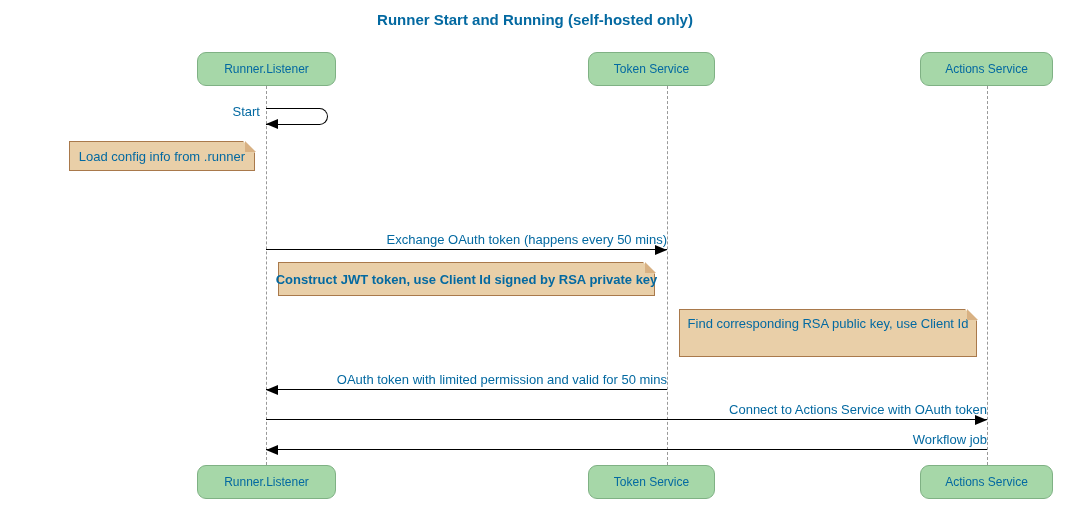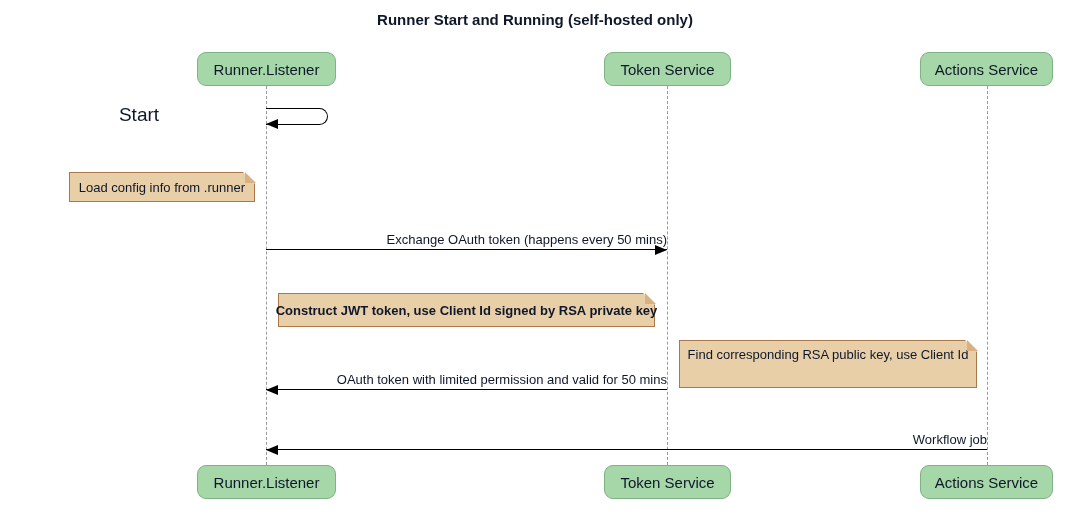--- a/index.html
+++ b/index.html
@@ -3,66 +3,66 @@
 <meta charset="utf-8">
 <style>
   * { box-sizing: border-box; margin: 0; padding: 0; }
   body { background: #ffffff; }
   .canvas {
     position: relative;
     width: 1070px;
     height: 523px;
     background: #ffffff;
     font-family: "Liberation Sans", sans-serif;
-    color: #0f172a;
+    color: #0369a1;
     overflow: hidden;
     border-radius: 23px;
   }
   .title {
     position: absolute;
     top: 11px; left: 0;
     width: 100%;
     text-align: center;
     font-size: 15px;
     font-weight: bold;
   }
   .participant {
     position: absolute;
     height: 34px;
     background: var(--participant-fill, #A6D7A8);
     border: 1.5px solid var(--participant-border, #7FB184);
     border-radius: 9px;
     display: flex;
     align-items: center;
     justify-content: center;
-    font-size: 15px;
+    font-size: 12px;
     white-space: nowrap;
   }
   .p-top { top: 52px; }
   .p-bottom { top: 465px; }
   .p-runner  { left: 197px; width: 139px; }
-  .p-token   { left: 604px; width: 127px; }
+  .p-token   { left: 588px; width: 127px; }
   .p-actions { left: 920px; width: 133px; }
   .lifeline {
     position: absolute;
     top: 86px;
     height: 379px;
     width: 0;
     border-left: 1px dashed var(--lifeline, #999999);
   }
   .ll-runner  { left: 266px; }
   .ll-token   { left: 667px; }
   .ll-actions { left: 987px; }
 
   .self-label {
     position: absolute;
-    left: 9px; top: 104px;
+    left: 0; top: 104px;
     width: 260px;
-    text-align: center;
-    font-size: 19px;
+    text-align: right;
+    font-size: 13px;
     white-space: nowrap;
   }
   .self-loop {
     position: absolute;
     left: 266px; top: 108px;
     width: 62px; height: 17px;
     border: 1px solid var(--arrow, #000);
     border-left: none;
     border-radius: 0 9px 9px 0;
   }
@@ -102,21 +102,20 @@
   .note {
     position: absolute;
     background: var(--note-fill, #E9CFA8);
     border: 1.5px solid var(--note-border, #A9794B);
     font-size: 13px;
     display: flex;
     align-items: center;
     justify-content: center;
     padding: 4px 9px;
     white-space: nowrap;
-    margin-top: 31px;
   }
   .note::before {
     content: "";
     position: absolute;
     top: -1.5px; right: -1.5px;
     width: 0; height: 0;
     border-top: 13px solid #ffffff;
     border-left: 13px solid transparent;
   }
   .note::after {
@@ -182,20 +181,26 @@
     <span>Find corresponding RSA public key, use Client Id</span>
   </div>
 
   <div class="msg msg-oauth">
     <div class="lbl">OAuth token with limited permission and valid for 50 mins</div>
     <div class="line">
       <div class="head-left"></div>
     </div>
   </div>
 
+  <div class="msg msg-connect">
+    <div class="lbl">Connect to Actions Service with OAuth token</div>
+    <div class="line">
+      <div class="head-right"></div>
+    </div>
+  </div>
 
   <div class="msg msg-workflow">
     <div class="lbl">Workflow job</div>
     <div class="line">
       <div class="head-left"></div>
     </div>
   </div>
 
   <div class="participant p-bottom p-runner">
     <span>Runner.Listener</span>

